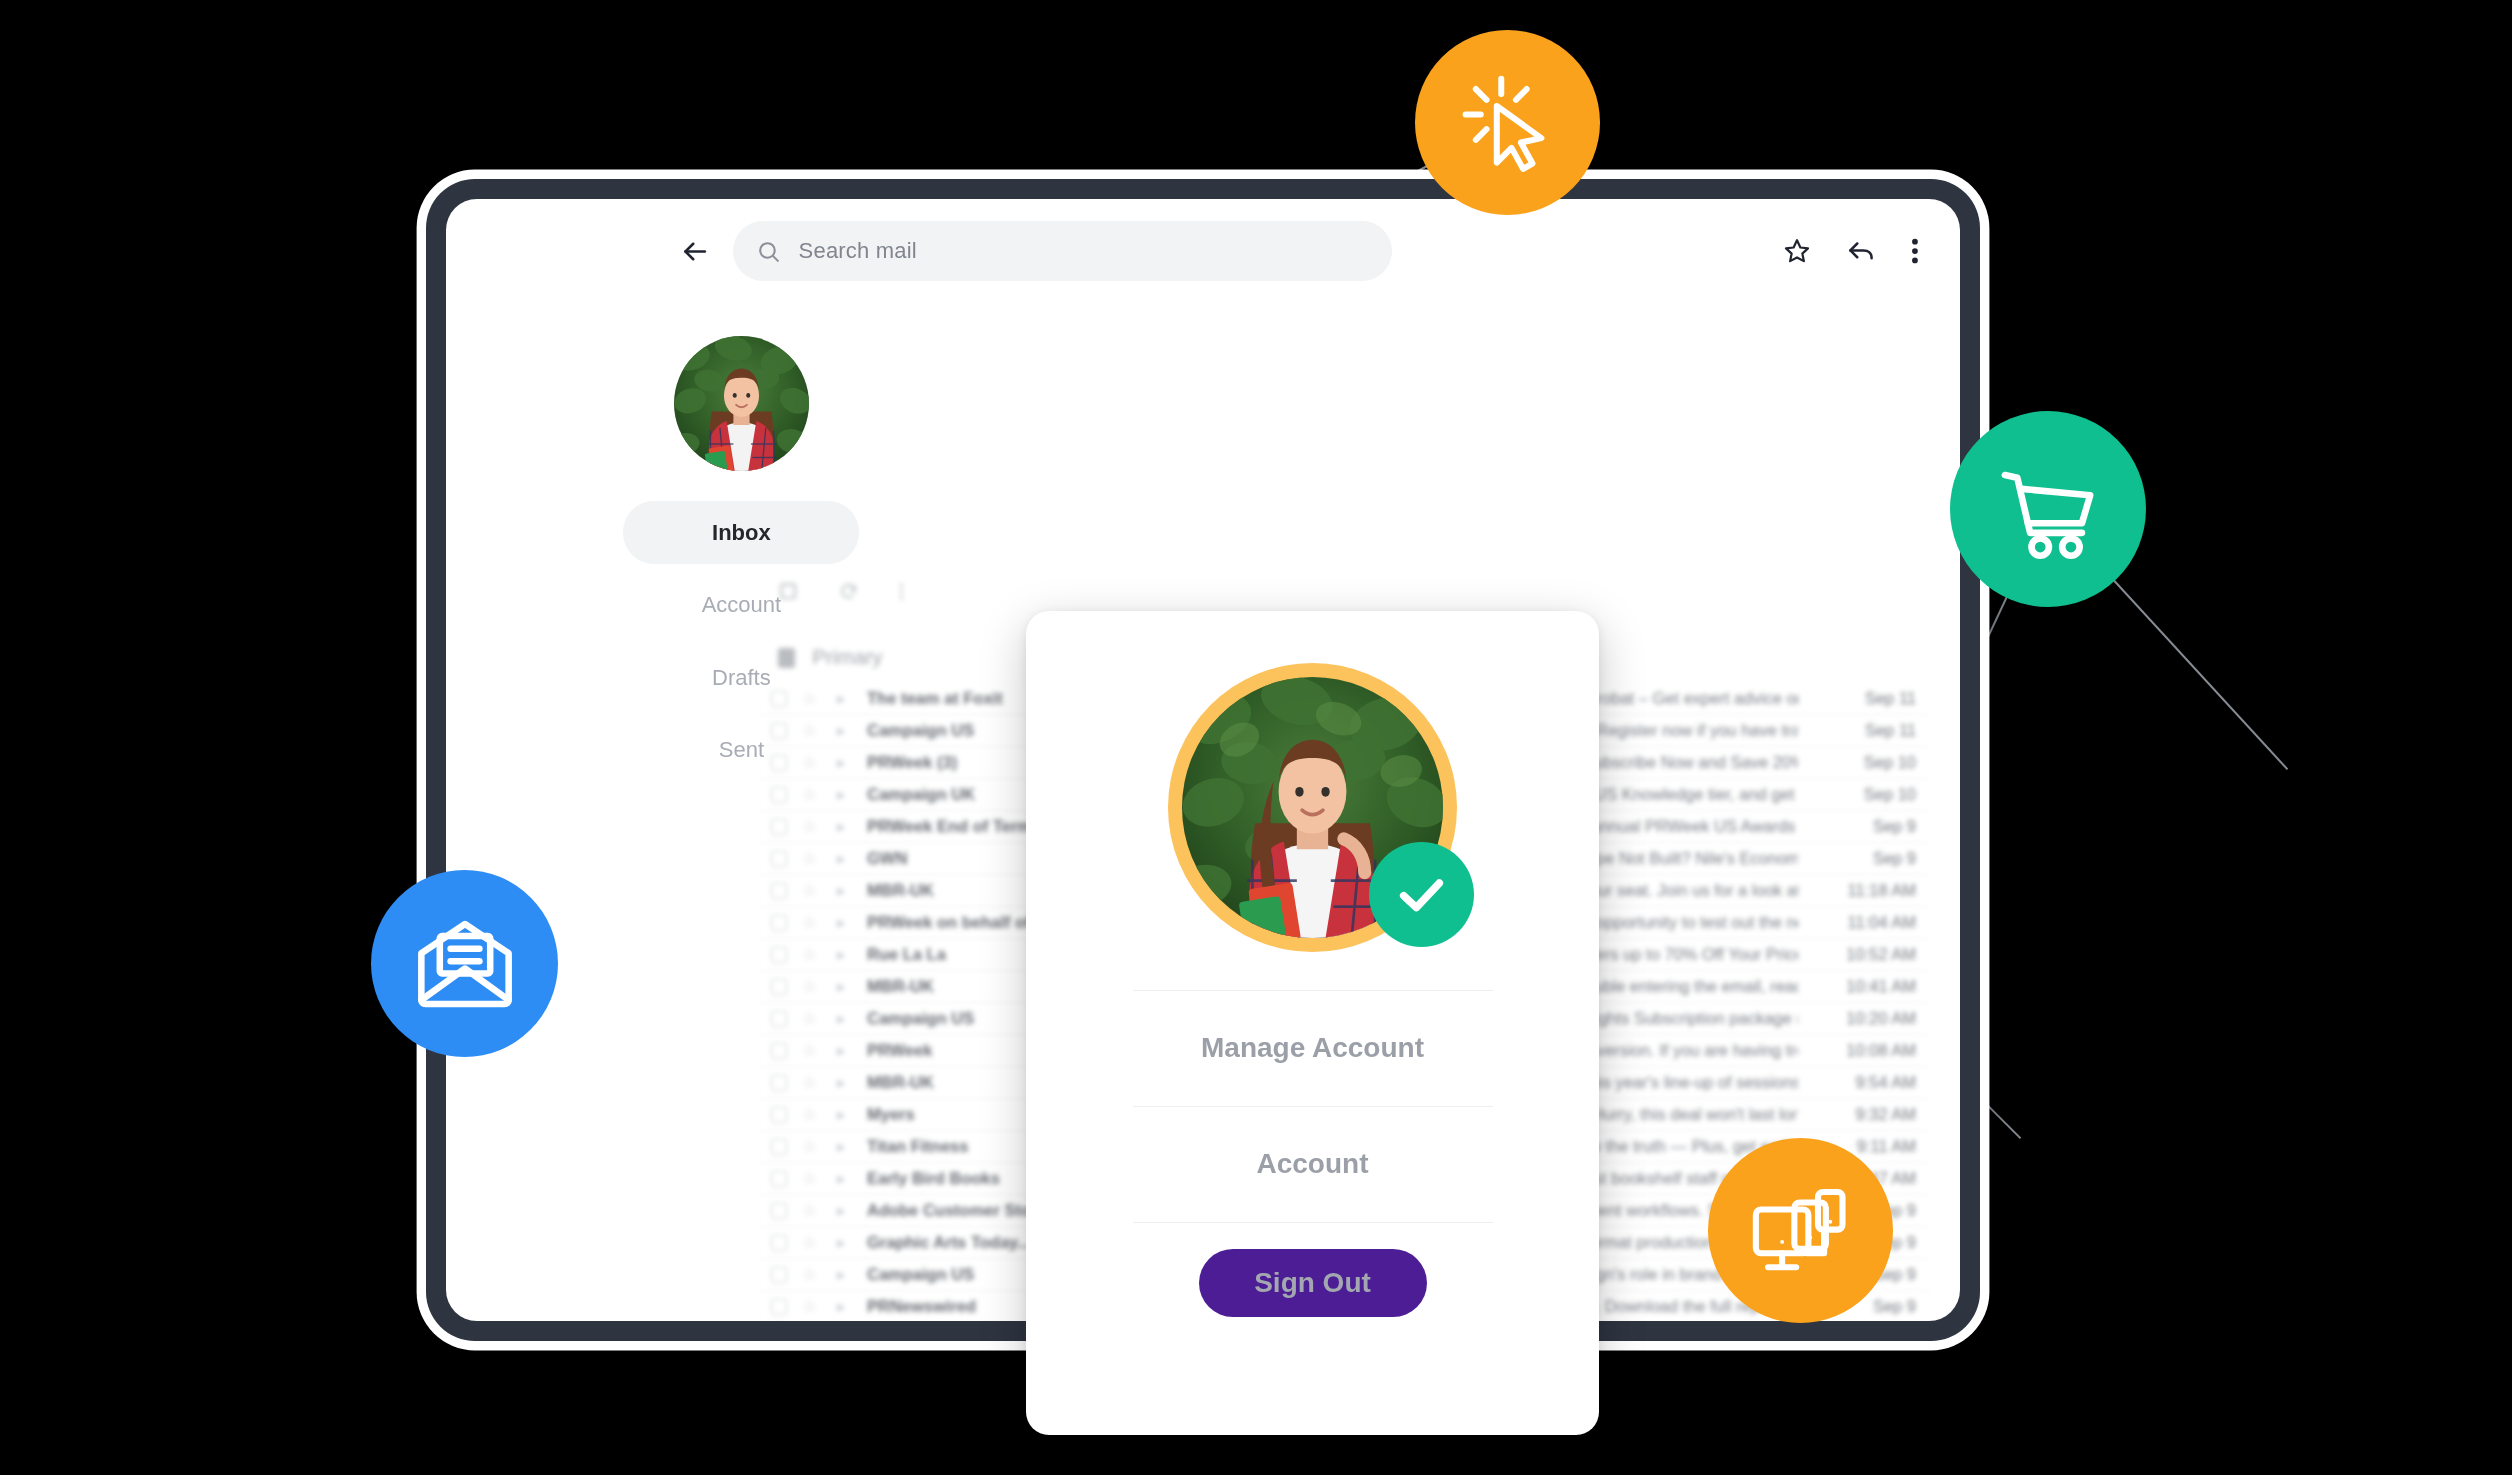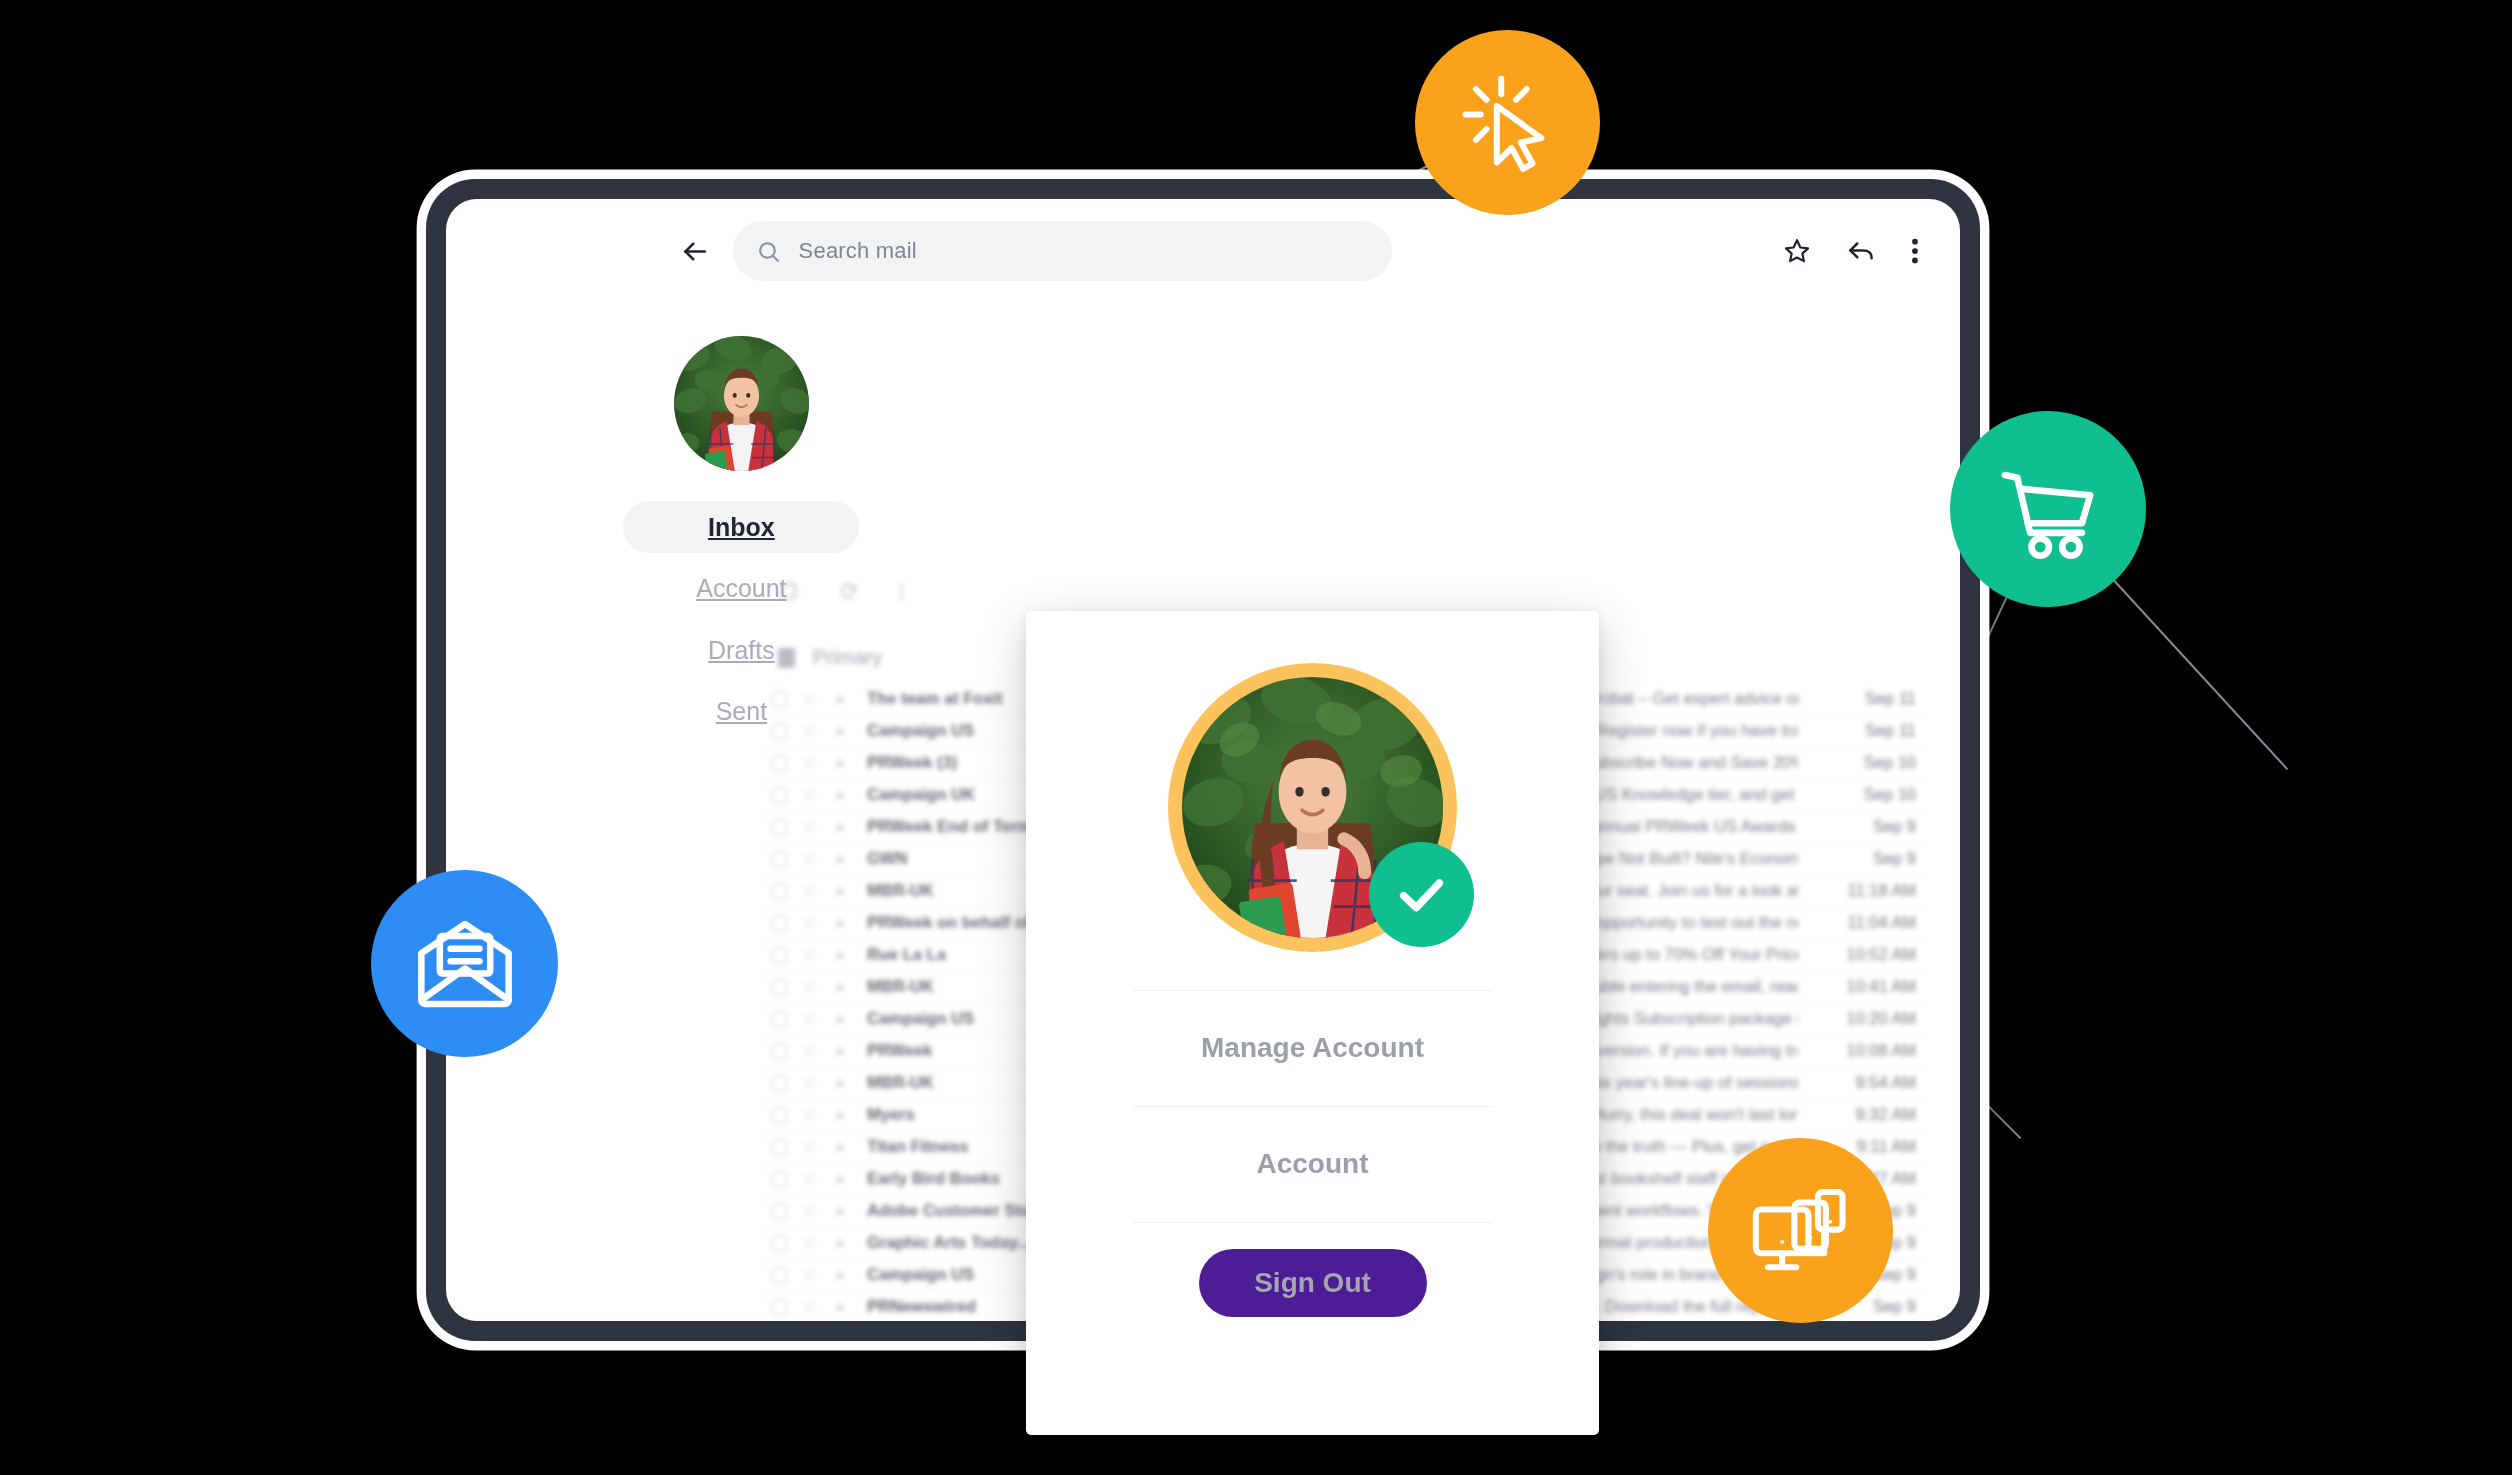--- a/index.html
+++ b/index.html
@@ -94,28 +94,27 @@
   }
 
   
   .sidebar {
     position: absolute;
     left: 177px; top: 302px;
     width: 236px;
     z-index: 3;
   }
   .nav-item {
-    height: 52px;
+    height: 63px;
     display: flex; align-items: center; justify-content: center;
-    font-size: 25px;
+    font-size: 22px;
     color: #a8acb4;
     cursor: pointer;
     margin-bottom: 9.4px;
     border-radius: 31px;
-    text-decoration: underline;
   }
   .nav-item.active {
     background: #f1f3f4;
     color: #23262d;
     font-weight: bold;
   }
 
   
   .maillist {
     position: absolute;
@@ -175,21 +174,21 @@
     width: 118px; text-align: right; flex: 0 0 auto;
     margin-right: 12.6px; color: #555a62;
   }
 
   
   #account-card {
     position: absolute;
     left: 1015px; top: 611px;
     width: 573px; height: 824px;
     background: #ffffff;
-    border-radius: 5px;
+    border-radius: 23px;
     box-shadow: 0 14px 47px rgba(0,0,0,0.22), 0 2.4px 9.4px rgba(0,0,0,0.08);
     z-index: 40;
     display: flex; flex-direction: column; align-items: center;
     padding-top: 52px;
   }
   .avatar-wrap {
     position: relative;
     width: 289px; height: 289px;
   }
   .avatar-ring {

